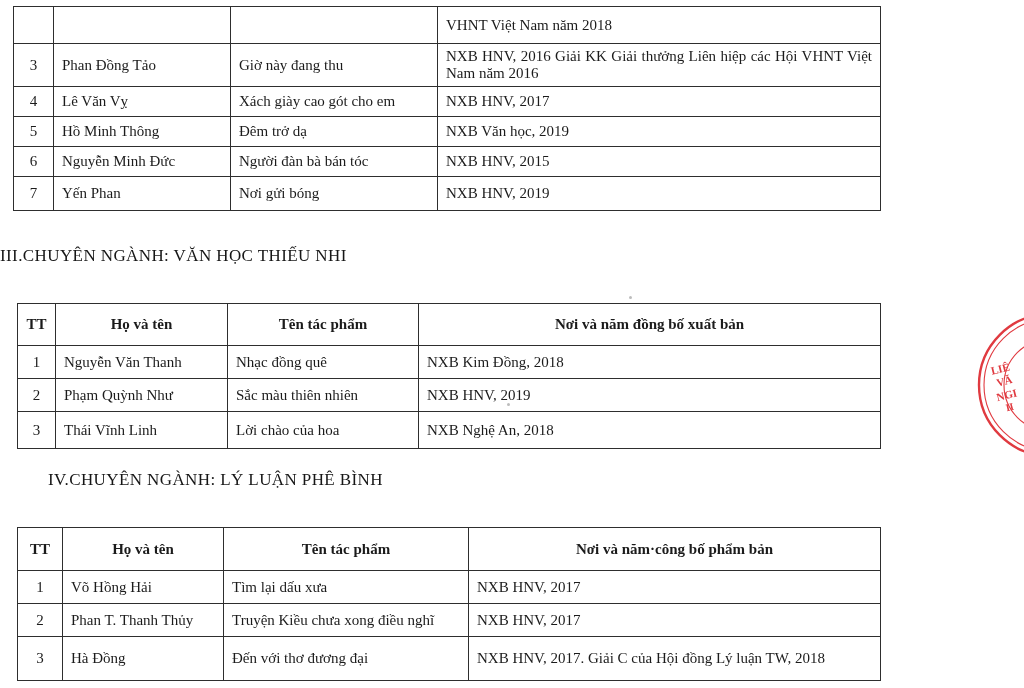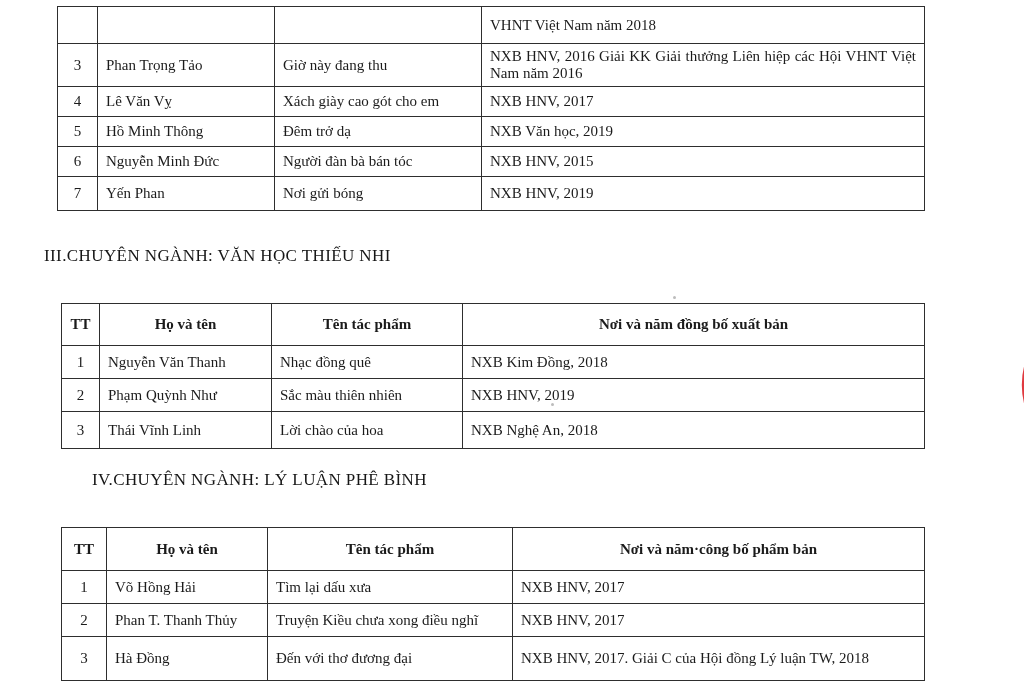--- a/index.html
+++ b/index.html
@@ -4,21 +4,21 @@
 <style>
   html, body {
     margin: 0; padding: 0;
     width: 1024px; height: 688px;
     overflow: hidden;
     background: #ffffff;
     font-family: "Liberation Serif", serif;
     color: #1b1b1b;
     position: relative;
   }
-  .page { position: absolute; inset: 0; width: 927px; height: 688px; margin-left: 44px; }
+  .page { position: absolute; inset: 0; width: 927px; height: 688px; }
 
   table.doc-table {
     position: absolute;
     border-collapse: collapse;
     table-layout: fixed;
     background: transparent;
   }
   .doc-table td, .doc-table th {
     border: 1px solid #2e2e2e;
     font-size: 15px;
@@ -72,21 +72,21 @@
     </colgroup>
     <tbody>
         <tr style="height:37px">
       <td class="cell-tt"></td>
       <td></td>
       <td></td>
       <td>VHNT Việt Nam năm 2018</td>
     </tr>
     <tr style="height:43px">
       <td class="cell-tt">3</td>
-      <td>Phan Trọng Tảo</td>
+      <td>Phan Đồng Tảo</td>
       <td>Giờ này đang thu</td>
       <td class="pub-justify">NXB HNV, 2016 Giải KK Giải thưởng Liên hiệp các Hội VHNT Việt Nam năm 2016</td>
     </tr>
     <tr style="height:30px">
       <td class="cell-tt">4</td>
       <td>Lê Văn Vỵ</td>
       <td>Xách giày cao gót cho em</td>
       <td>NXB HNV, 2017</td>
     </tr>
     <tr style="height:30px">

